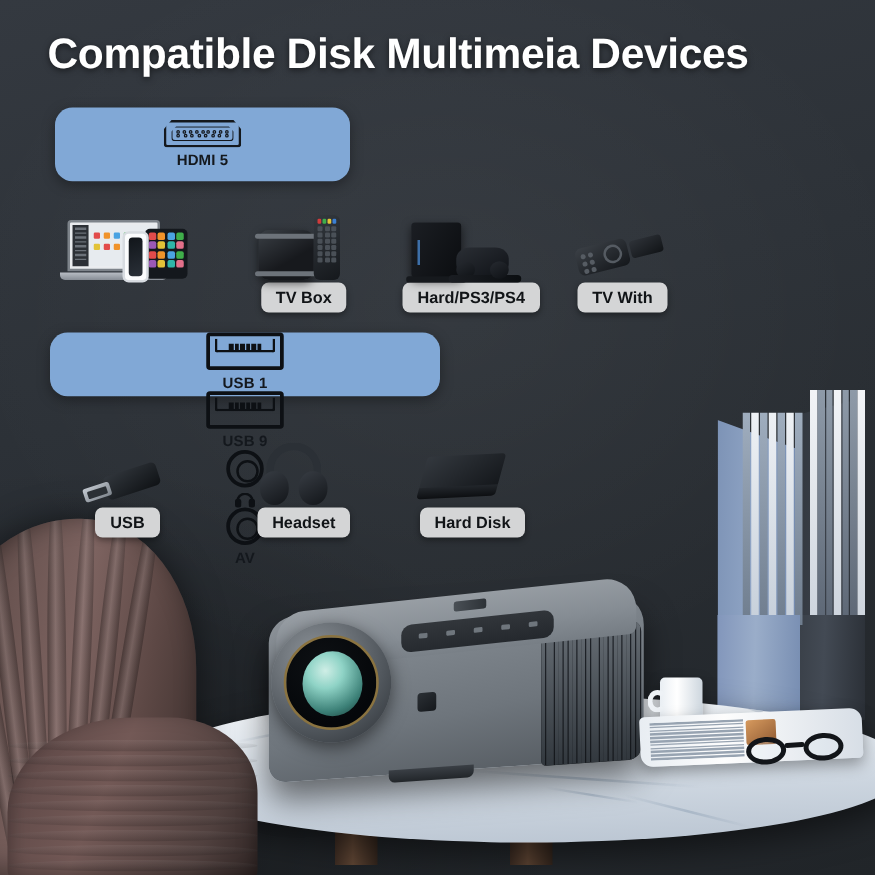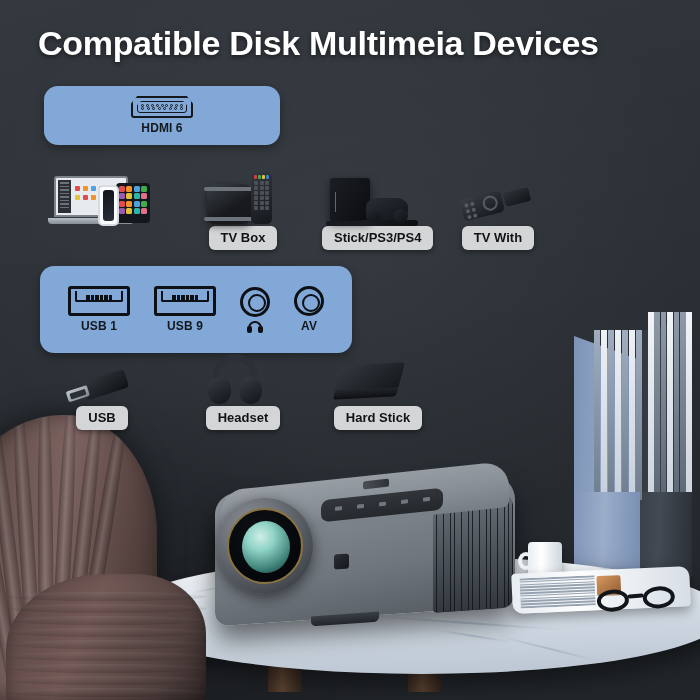--- a/index.html
+++ b/index.html
@@ -199,21 +199,21 @@
   }
 
   .port-panel {
     position:absolute;
     background:#81a8d6;
     border-radius:14px;
     box-shadow:0 3px 10px rgba(0,0,0,.35);
     display:flex; align-items:center;
   }
   .panel-hdmi { left:44px; top:86px; width:236px; height:59px; }
-  .panel-usb  { left:40px; top:266px; width:312px; height:87px; }
+  .panel-usb  { left:40px; top:266px; width:312px; height:51px;flex-direction:column; }
 
   .port { display:flex; flex-direction:column; align-items:center; justify-content:center; }
   .port-label {
     font-size:12px; font-weight:bold; color:#14181d; letter-spacing:.1px; margin-top:3px;
   }
 
   
   .hdmi-ico { width:62px; height:22px; position:relative; }
   .hdmi-outer {
     position:absolute; inset:0;
@@ -509,21 +509,21 @@
             <b></b>
             <b></b>
             <b></b>
             <b></b>
             <b></b>
             <b></b>
             <b></b>
           </div>
       </div>
     </div>
-    <div class="port-label">HDMI 6</div>
+    <div class="port-label">HDMI 5</div>
   </div>
 </div>
 
 <div class="port-panel panel-usb" style="justify-content:space-around; padding:0 16px;">
   <div class="port">
     <div class="usb-ico">
       <div class="usb-outer"></div>
       <div class="usb-inner">
           <div class="usb-teeth">
             <i></i>
@@ -662,21 +662,21 @@
 <div class="dev" style="left:322px; top:170px;">
   <div class="dev-art" style="width:104px;">
     <div class="console">
         <i></i>
         <div class="console-base"></div>
       </div>
     <div class="gamepad">
         <div class="gamepad-bar"></div>
       </div>
   </div>
-  <div class="dev-pill">Stick/PS3/PS4</div>
+  <div class="dev-pill">Hard/PS3/PS4</div>
 </div>
 
 <div class="dev" style="left:455px; top:170px;">
   <div class="dev-art" style="width:86px;">
     <div class="stick">
       <div class="stick-dongle"></div>
       <div class="stick-remote">
         <div class="ring"></div>
         <div class="keys">
             <i></i>
@@ -715,14 +715,14 @@
   <div class="dev-pill">Headset</div>
 </div>
 
 <div class="dev" style="left:332px; top:350px;">
   <div class="dev-art" style="width:92px;">
     <div class="hdd">
       <div class="hdd-top"></div>
       <div class="hdd-side"></div>
     </div>
   </div>
-  <div class="dev-pill">Hard Stick</div>
+  <div class="dev-pill">Hard Disk</div>
 </div>
 
 </body></html>

